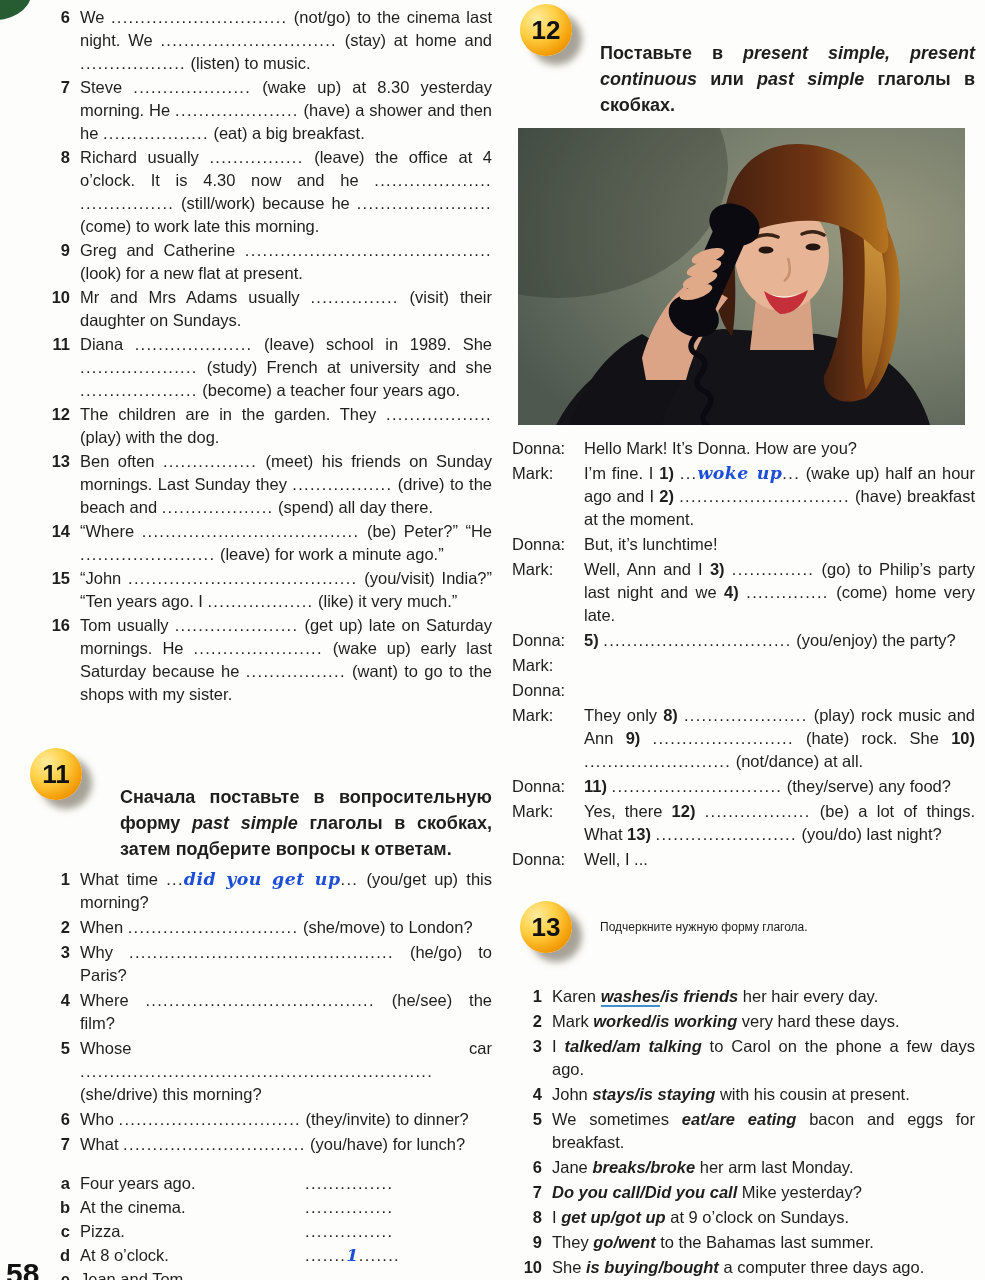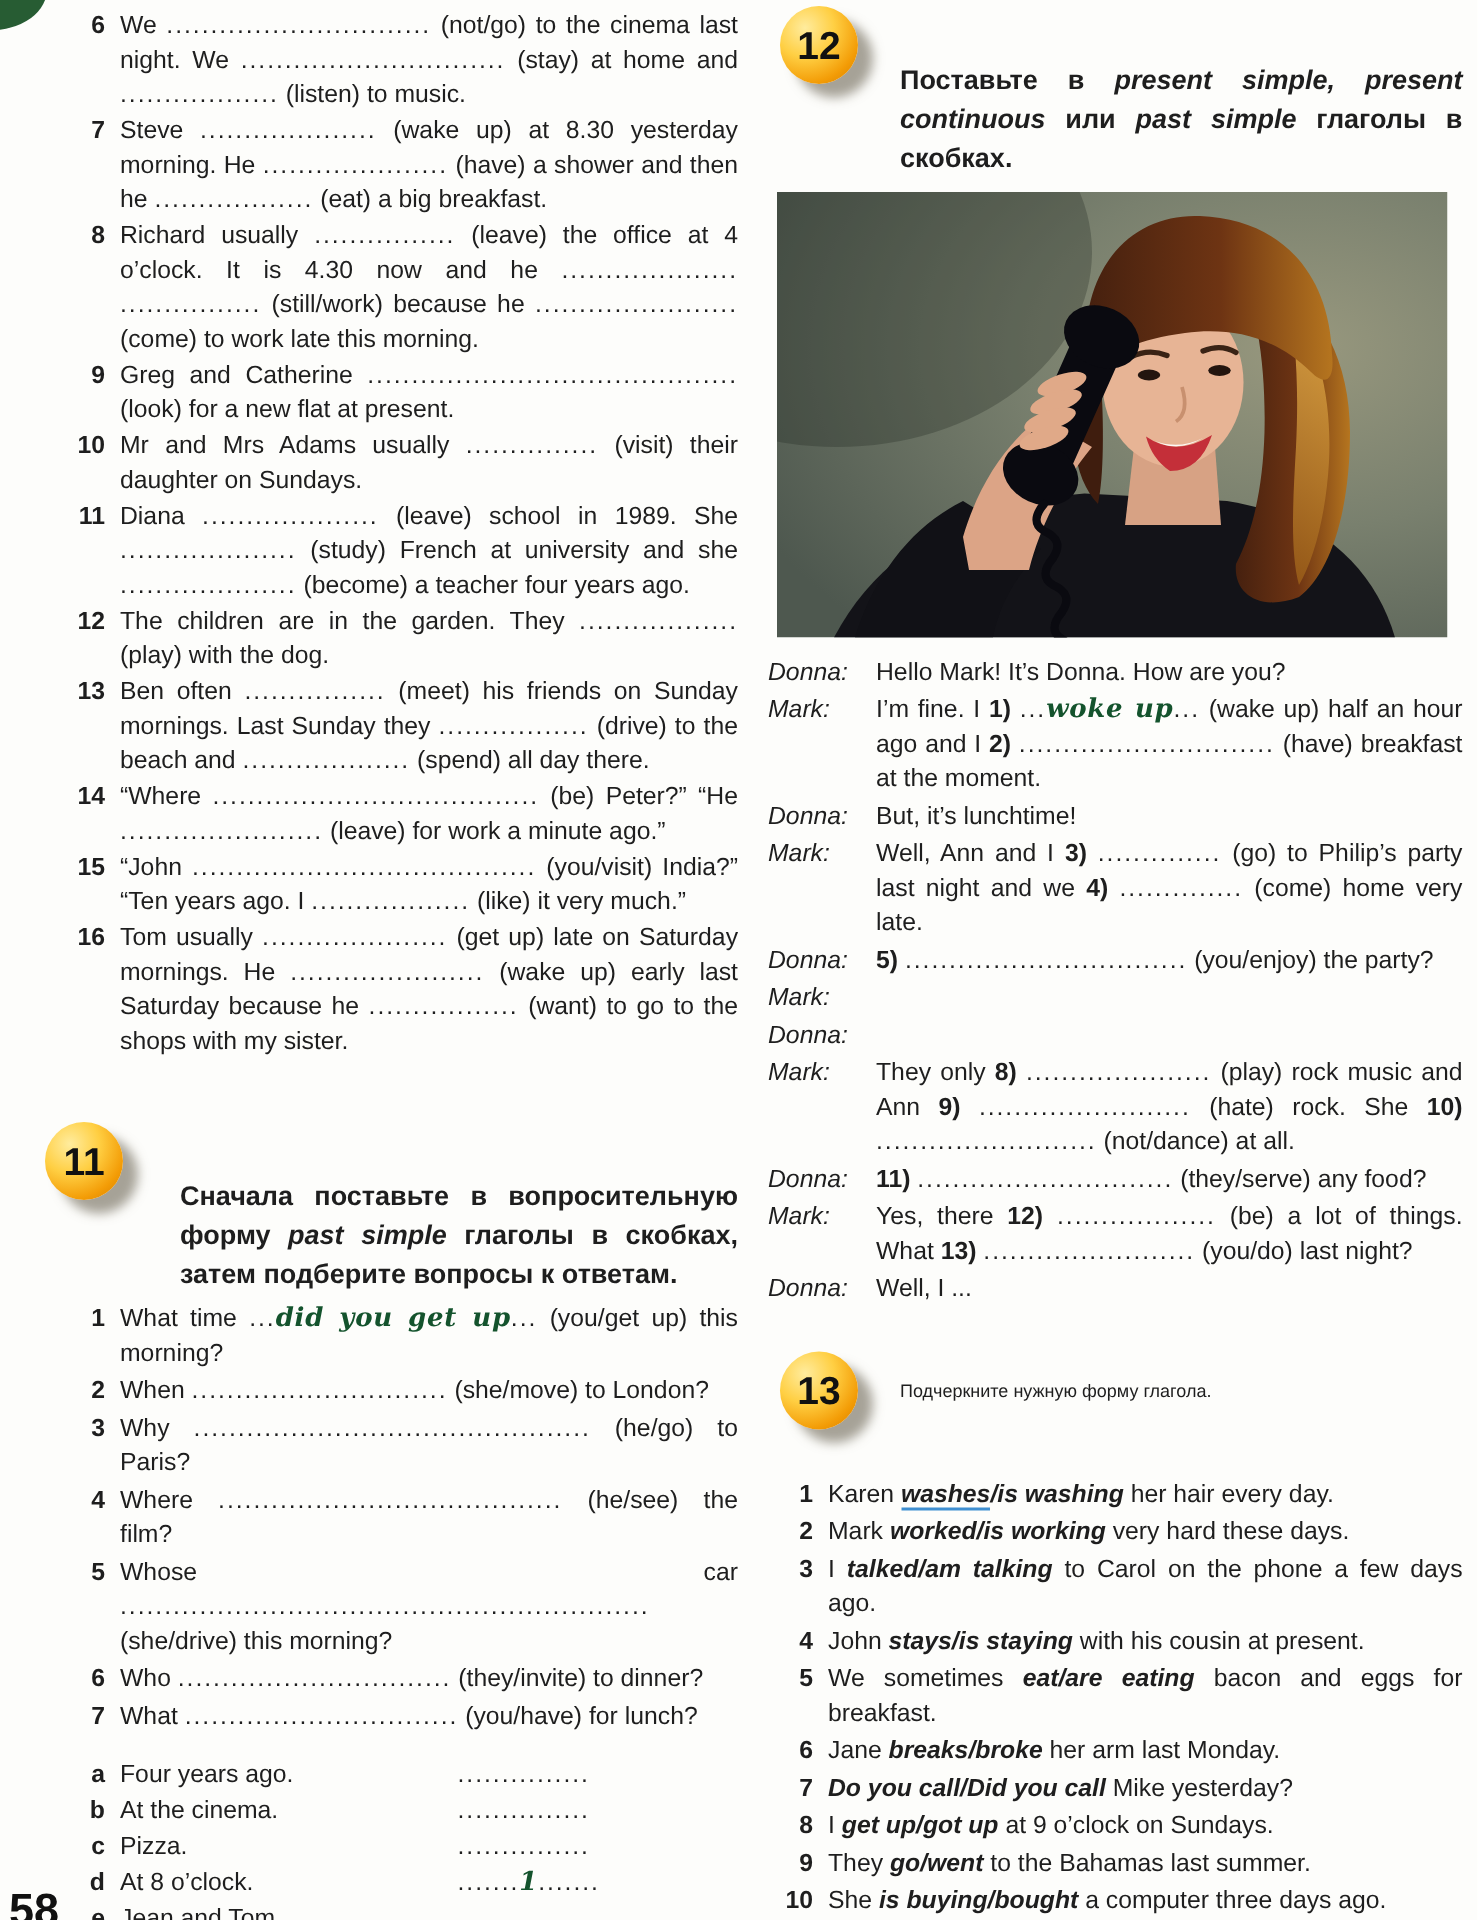--- a/index.html
+++ b/index.html
@@ -48,38 +48,38 @@
 
   .ex12-header{margin-top:4px;}
   .ex12-header .badge{margin-left:8px;}
   .ex12-header .instr{margin-left:28px;}
 
   .photo-frame{margin:10px 0 0 6px; width:447px; height:297px;}
   .photo-frame svg{display:block;}
 
   .dialogue{margin-top:12px;}
   .dlg-row{display:flex; margin-bottom:2px;}
-  .dlg-speaker{flex:none; width:72px;font-style:italic;}
+  .dlg-speaker{flex:none; width:72px;}
   .dlg-text{flex:1; text-align:justify;}
 
   .ex13-section{margin-top:30px;}
   .ex13-section .badge{margin-left:8px;}
   .ex13-section .instr13{margin-left:28px; font-weight:400; font-size:12px;}
   .ex13-list{margin-top:32px;}
   .ex13-list .num-item{margin-bottom:2px;}
 
   .pagenum{position:absolute; left:6px; top:1262px; font-weight:700; font-size:30px; color:#111;}
 
   
   .seg-b{font-weight:700;}
   .seg-bi{font-weight:700; font-style:italic;}
   .seg-dots{letter-spacing:1.3px;}
   .seg-hw{
     font-family:"DejaVu Serif", serif; font-style:italic; font-weight:700;
-    color:#14532d; font-size:1.05em; letter-spacing:.5px;
+    color:#1d4ed8; font-size:1.05em; letter-spacing:.5px;
   }
   .seg-ubl{
     font-weight:700; font-style:italic;
     border-bottom:2.5px solid #3f8fd1; padding-bottom:0;
   }
 </style>
 </head>
 <body>
 
 <div class="page">
@@ -342,21 +342,21 @@
   </div>
 
     <div class="ex13-section">
       <div class="ex-header center">
         <div class="badge">13</div>
         <div class="instr13">Подчеркните нужную форму глагола.</div>
       </div>
       <div class="ex13-list" id="ex13-items">
     <div class="num-item">
       <span class="num-col">1</span>
-      <span class="item-text"><span>Karen </span><span class="seg-ubl">washes</span><span class="seg-bi">/</span><span class="seg-bi">is washing</span><span> her hair every day.</span></span>
+      <span class="item-text"><span>Karen </span><span class="seg-ubl">washes</span><span class="seg-bi">/</span><span class="seg-bi">is friends</span><span> her hair every day.</span></span>
     </div>
 
     <div class="num-item">
       <span class="num-col">2</span>
       <span class="item-text"><span>Mark </span><span class="seg-bi">worked</span><span class="seg-bi">/</span><span class="seg-bi">is working</span><span> very hard these days.</span></span>
     </div>
 
     <div class="num-item">
       <span class="num-col">3</span>
       <span class="item-text"><span>I </span><span class="seg-bi">talked</span><span class="seg-bi">/</span><span class="seg-bi">am talking</span><span> to Carol on the phone a few days ago.</span></span>

